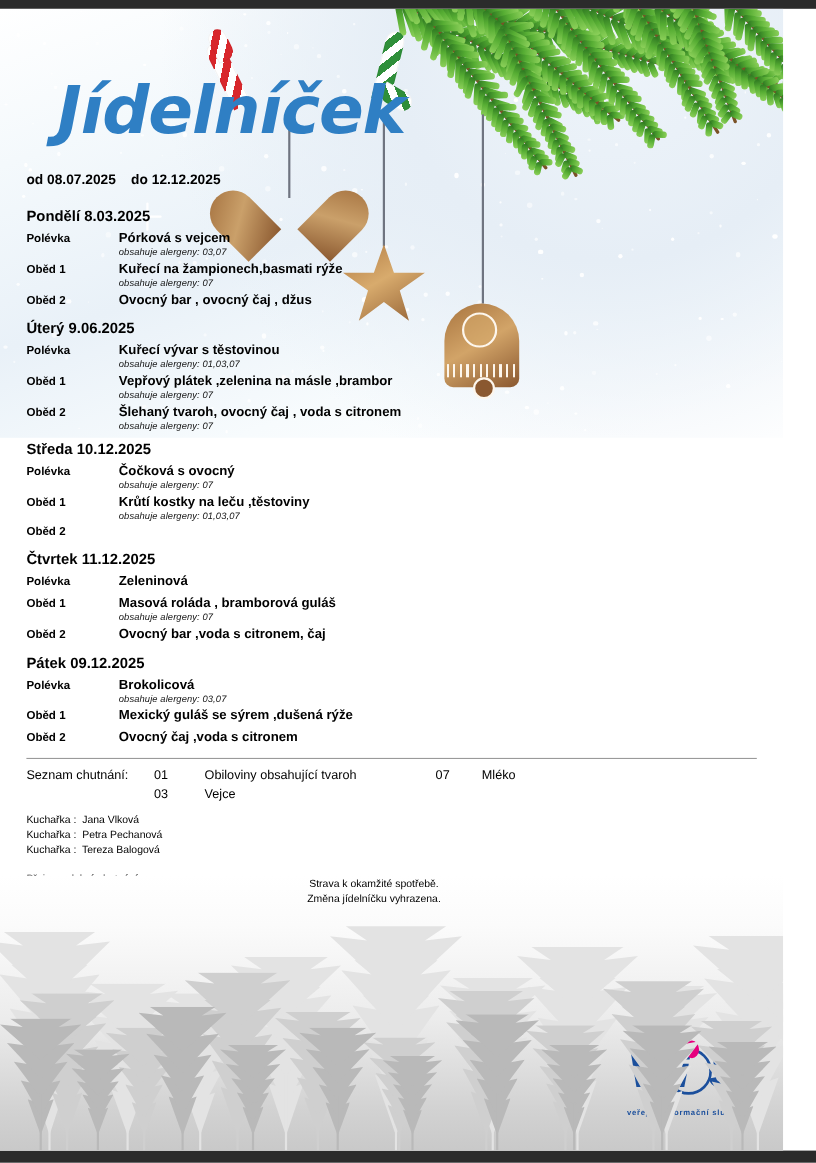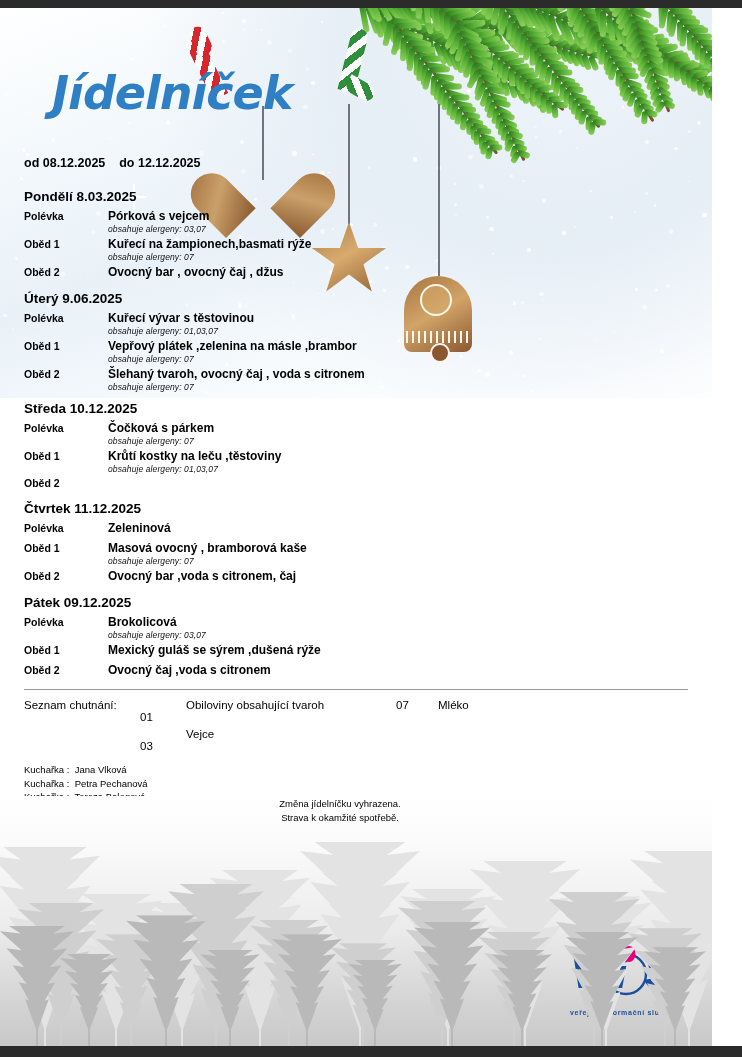--- a/index.html
+++ b/index.html
@@ -66,42 +66,42 @@
     border:2px solid #fdf6ec;background:rgba(214,170,108,.55);}
   .bell .clap{position:absolute;left:26px;bottom:-11px;width:16px;height:16px;border-radius:50%;
     background:#8a5830;border:2px solid #fdf6ec;}
   .sparkle{position:absolute;width:2px;height:26px;background:#fff;border-radius:2px;}
   .sparkle:after{content:"";position:absolute;left:-12px;top:12px;width:26px;height:2px;background:#fff;border-radius:2px;}
 
   
   .title{
     position:absolute;left:52px;top:58px;
     font-family:"DejaVu Sans",sans-serif;
-    font-size:46px;font-style:italic;font-weight:700;
+    font-size:60px;font-style:italic;font-weight:700;
     letter-spacing:-1px;
   }
 
   
   .content{position:absolute;left:0;top:0;width:712px;}
   .range{position:absolute;left:24px;top:148px;font-size:12.5px;font-weight:700;color:#000;white-space:pre;}
   .menu{position:absolute;left:0;top:175px;width:712px;}
   .day{margin:0 0 0 0;}
   .day-name{font-size:13.5px;font-weight:700;color:#000;padding:6px 0 5px 24px;}
   .row{display:flex;align-items:baseline;padding:0 0 0 24px;}
   .row .lbl{width:84px;flex:0 0 84px;font-size:10.5px;font-weight:700;color:#000;}
   .row .dish{font-size:12px;font-weight:700;color:#000;}
   .aller{font-size:8.5px;font-style:italic;color:#111;padding:1px 0 3px 108px;letter-spacing:.1px;}
   .gap{height:6px;}
 
   hr.sep{border:0;border-top:1px solid #9a9a9a;margin:6px 24px 0 24px;}
 
   .legend{padding:7px 24px 0 24px;}
   .legend .lrow{display:flex;font-size:11.5px;color:#000;line-height:1.45;}
   .legend .cap{width:116px;flex:0 0 116px;}
-  .legend .code{width:46px;flex:0 0 46px;margin-top:12px;}
+  .legend .code{width:46px;flex:0 0 46px;}
   .legend .nm{width:210px;flex:0 0 210px;}
   .legend .code2{width:42px;flex:0 0 42px;}
 
   .cooks{padding:9px 0 0 24px;}
   .cooks div{font-size:9.5px;color:#000;line-height:1.42;white-space:pre;}
   .notice{position:absolute;left:200px;top:789px;width:280px;text-align:center;font-size:9.5px;color:#000;line-height:1.5;}
   .wish{padding:14px 0 0 24px;font-size:9.5px;color:#000;}
 
   
   .forest{
@@ -885,21 +885,21 @@
           <div class="rim"></div>
           <div class="clap"></div>
       </div>
 
       <div class="sparkle" style="left:133px;top:176px;"></div>
     </div>
 
     <div class="title" style="color: rgb(47, 127, 196);">Jídelníček</div>
 
     <div class="content">
-      <div class="range">od 08.12.2025    do 12.12.2025</div>
+      <div class="range">od 08.07.2025    do 12.12.2025</div>
       <div class="menu" id="menu-root">
           <div class="day">
             <div class="day-name">Pondělí 8.03.2025</div>
             <div class="row">
               <div class="lbl">Polévka</div>
               <div class="dish">Pórková s vejcem</div>
             </div>
             <div class="aller">obsahuje alergeny: 03,07</div>
             <div class="row">
               <div class="lbl">Oběd 1</div>
@@ -927,21 +927,21 @@
             <div class="row">
               <div class="lbl">Oběd 2</div>
               <div class="dish">Šlehaný tvaroh, ovocný čaj , voda s citronem</div>
             </div>
             <div class="aller">obsahuje alergeny: 07</div>
           </div>
           <div class="day">
             <div class="day-name">Středa 10.12.2025</div>
             <div class="row">
               <div class="lbl">Polévka</div>
-              <div class="dish">Čočková s párkem</div>
+              <div class="dish">Čočková s ovocný</div>
             </div>
             <div class="aller">obsahuje alergeny: 07</div>
             <div class="row">
               <div class="lbl">Oběd 1</div>
               <div class="dish">Krůtí kostky na leču ,těstoviny</div>
             </div>
             <div class="aller">obsahuje alergeny: 01,03,07</div>
             <div class="row">
               <div class="lbl">Oběd 2</div>
             </div>
@@ -949,21 +949,21 @@
           </div>
           <div class="day">
             <div class="day-name">Čtvrtek 11.12.2025</div>
             <div class="row">
               <div class="lbl">Polévka</div>
               <div class="dish">Zeleninová</div>
             </div>
             <div class="gap"></div>
             <div class="row">
               <div class="lbl">Oběd 1</div>
-              <div class="dish">Masová ovocný , bramborová kaše</div>
+              <div class="dish">Masová roláda , bramborová guláš</div>
             </div>
             <div class="aller">obsahuje alergeny: 07</div>
             <div class="row">
               <div class="lbl">Oběd 2</div>
               <div class="dish">Ovocný bar ,voda s citronem, čaj</div>
             </div>
             <div class="gap"></div>
           </div>
           <div class="day">
             <div class="day-name">Pátek 09.12.2025</div>
@@ -1248,17 +1248,17 @@
           <span style="bottom: 14px; width: 19.84px; height: 31.2px; background: rgb(185, 185, 185); clip-path: polygon(50% 0%, 100% 86%, 72% 80%, 88% 100%, 12% 100%, 28% 80%, 0% 86%); transform: translateX(-50%) scaleY(-1);"></span>
           <span style="bottom: 27.524px; width: 30.38px; height: 31.2px; background: rgb(185, 185, 185); clip-path: polygon(50% 0%, 100% 86%, 72% 80%, 88% 100%, 12% 100%, 28% 80%, 0% 86%); transform: translateX(-50%) scaleY(-1);"></span>
           <span style="bottom: 41.048px; width: 40.92px; height: 31.2px; background: rgb(185, 185, 185); clip-path: polygon(50% 0%, 100% 86%, 72% 80%, 88% 100%, 12% 100%, 28% 80%, 0% 86%); transform: translateX(-50%) scaleY(-1);"></span>
           <span style="bottom: 54.572px; width: 51.46px; height: 31.2px; background: rgb(185, 185, 185); clip-path: polygon(50% 0%, 100% 86%, 72% 80%, 88% 100%, 12% 100%, 28% 80%, 0% 86%); transform: translateX(-50%) scaleY(-1);"></span>
           <span style="bottom: 68.096px; width: 62px; height: 31.2px; background: rgb(185, 185, 185); clip-path: polygon(50% 0%, 100% 86%, 72% 80%, 88% 100%, 12% 100%, 28% 80%, 0% 86%); transform: translateX(-50%) scaleY(-1);"></span>
           <div class="trunk" style="height: 45.2px; background: rgb(185, 185, 185);"></div>
         </div>
       </div>
 
   <div class="notice">
+        <div>Strava k okamžité spotřebě.</div>
         <div>Změna jídelníčku vyhrazena.</div>
-        <div>Strava k okamžité spotřebě.</div>
       </div>
     </div>
 </div>
 
 </body></html>

